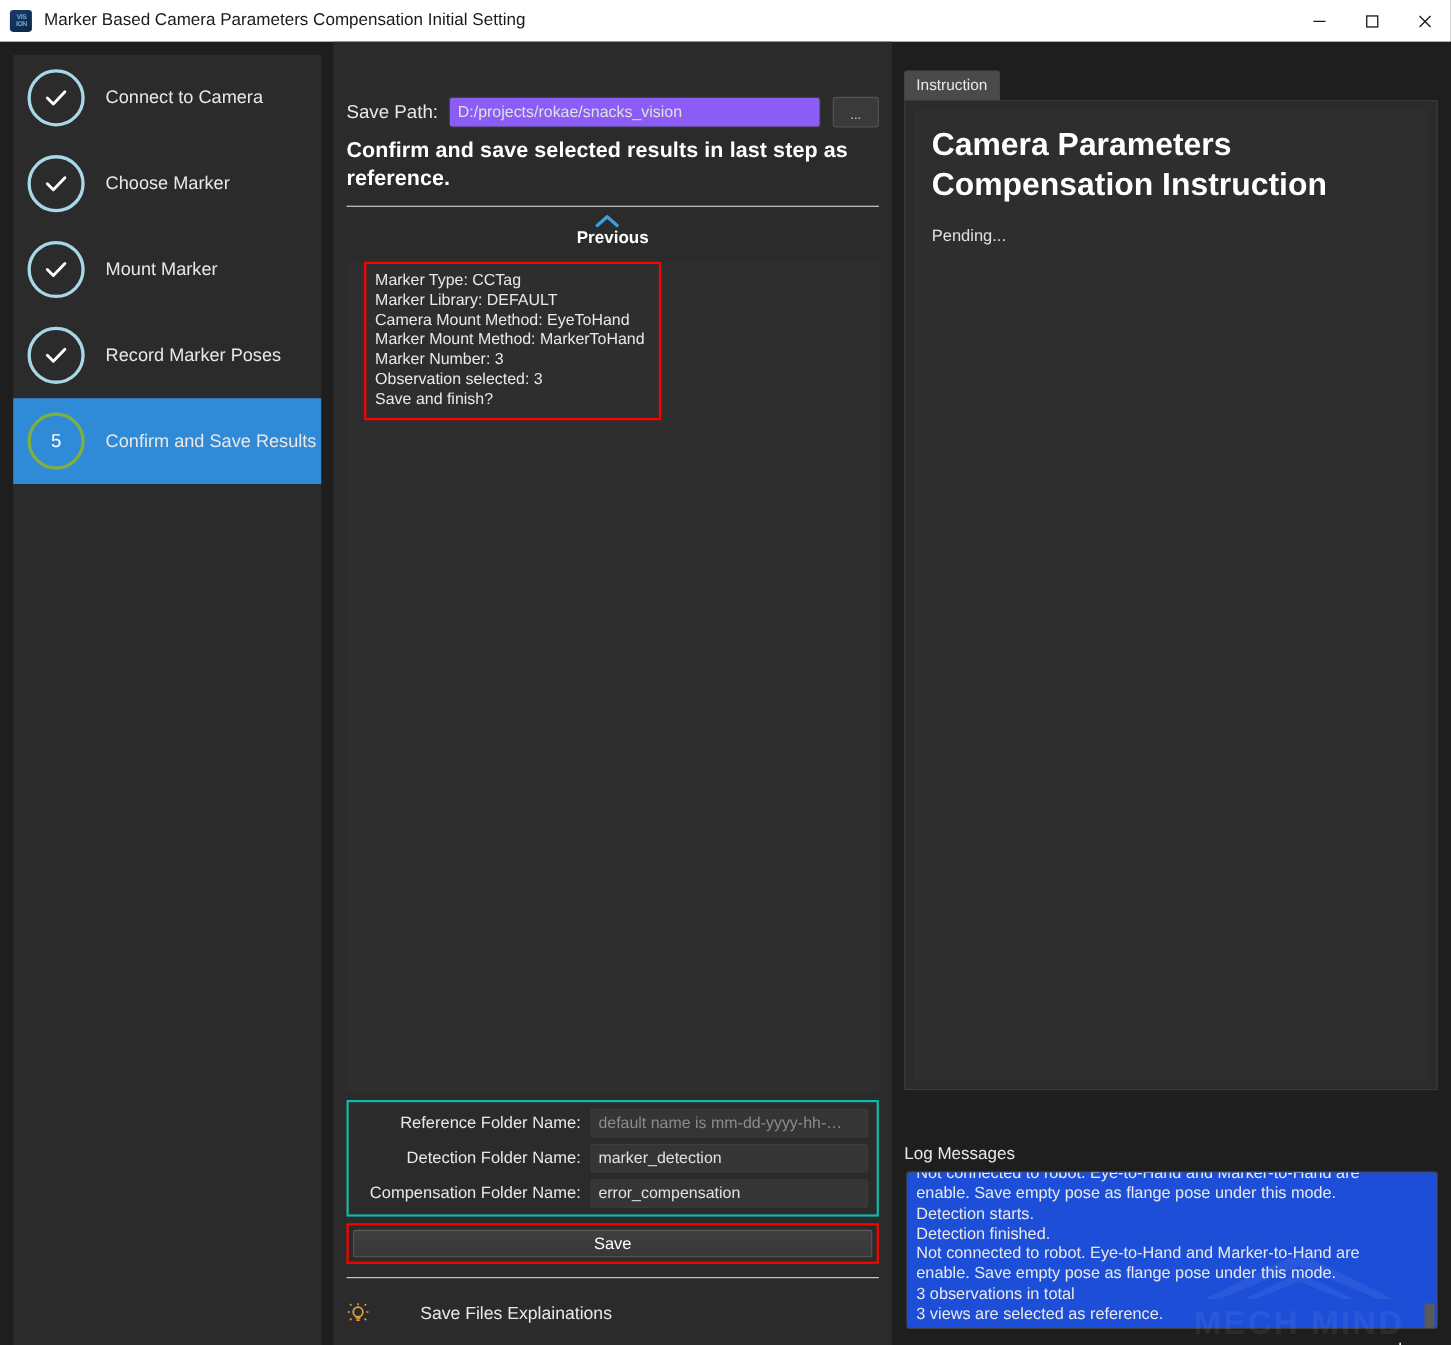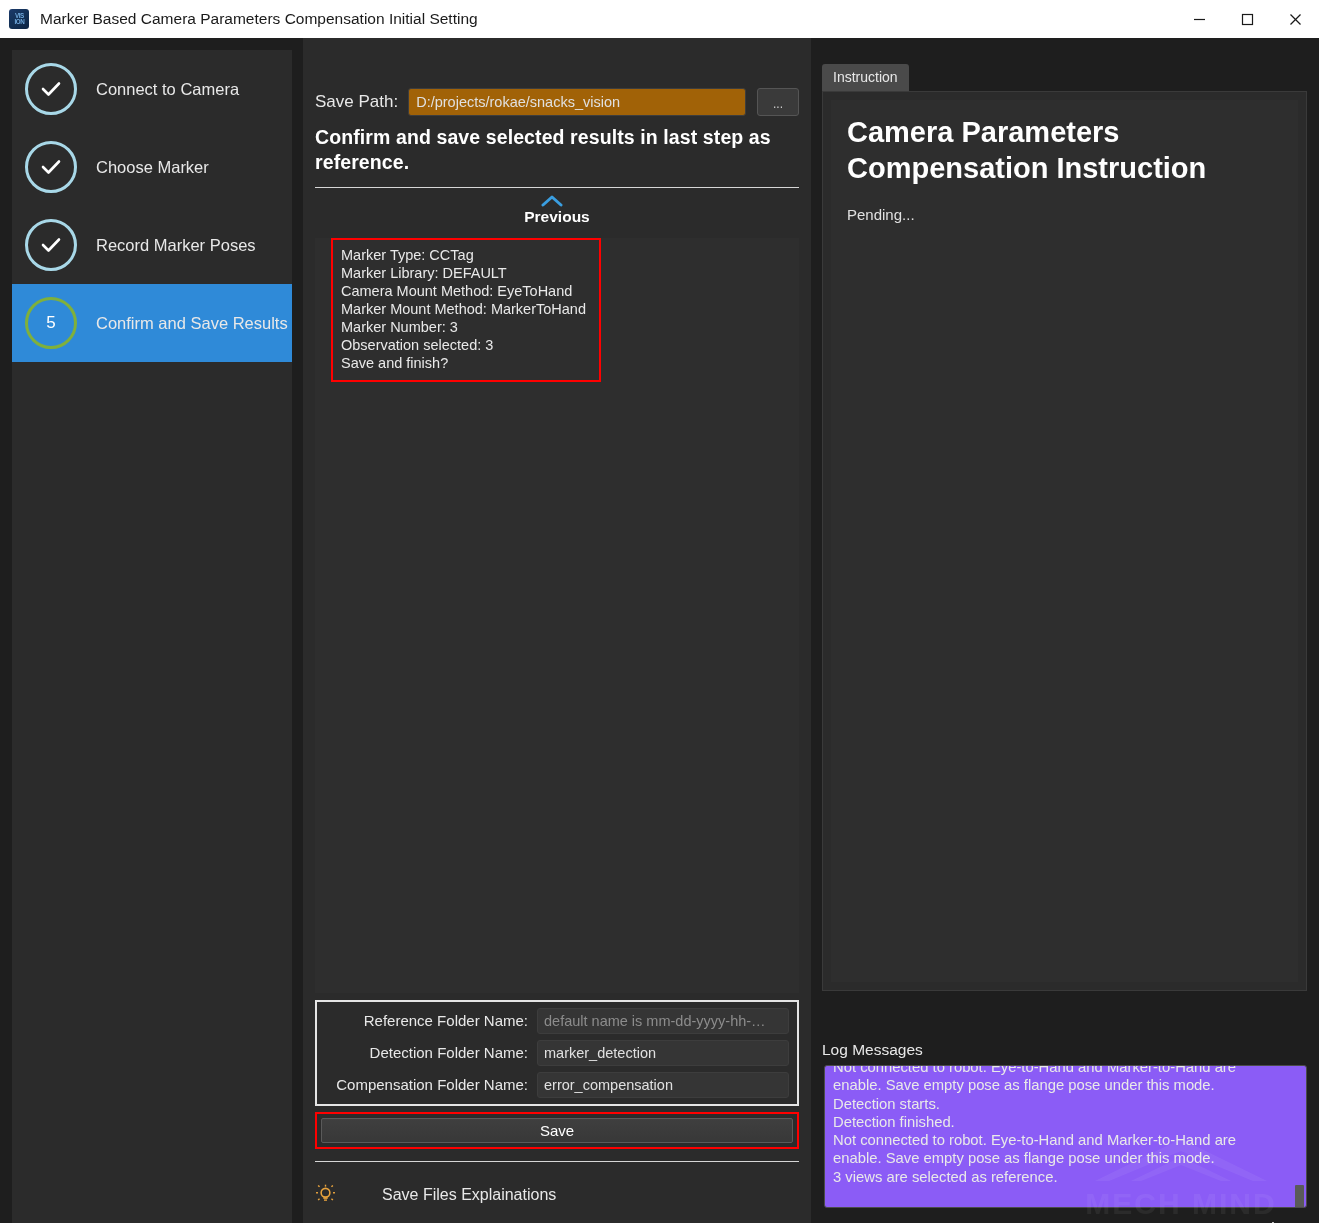--- a/index.html
+++ b/index.html
@@ -71,21 +71,21 @@
     position: absolute; left: 303px; top: 0px; width: 508px; bottom: 0;
     background: #2b2b2b;
     padding: 0 12px;
   }
   .savepath-row {
     display: flex; align-items: center; height: 30px; margin-top: 49px;
   }
   .savepath-label { color: #e8e8e8; font-size: 17px; white-space: nowrap; }
   .savepath-input {
     flex: 1; height: 28px; margin-left: 10px;
-    background: #a16207; border: 1px solid #3d3d3d; border-radius: 3px;
+    background: #8b5cf6; border: 1px solid #3d3d3d; border-radius: 3px;
     color: #e0e0e0; font-size: 14.5px;
     display: flex; align-items: center; padding-left: 7px;
     font-family: "Liberation Sans", sans-serif;
   }
   .browse-btn {
     width: 42px; height: 28px; margin-left: 11px;
     background: #3a3a3a; border: 1px solid #555; border-radius: 3px;
     color: #cfcfcf; font-size: 12px;
     display: flex; align-items: flex-end; justify-content: center;
     padding-bottom: 4px;
@@ -113,21 +113,21 @@
     position: absolute; left: 16px; top: 0; width: 270px;
     border: 2px solid #ff0000;
     padding: 6px 8px 8px 8px;
   }
   #result-box div {
     color: #e9e9e9; font-size: 14.5px; line-height: 18px; white-space: nowrap;
   }
 
   #folder-group {
     margin-top: 7px;
-    border: 2px solid #e5e5e5;
+    border: 2px solid #14b8a6;
     padding: 5px 8px 6px 8px;
   }
   .folder-row { display: flex; align-items: center; height: 27px; margin-bottom: 5px; }
   .folder-row:last-child { margin-bottom: 0; }
   .folder-label {
     width: 212px; text-align: right; color: #e8e8e8; font-size: 15px;
     padding-right: 9px; white-space: nowrap;
   }
   .folder-input {
     flex: 1; height: 26px;
@@ -178,21 +178,21 @@
   #instr-title {
     color: #ffffff; font-size: 29px; font-weight: bold; line-height: 36px;
   }
   #instr-body { margin-top: 20px; color: #e0e0e0; font-size: 15px; }
 
   #log-label {
     position: absolute; left: 4px; top: 1003px; color: #e8e8e8; font-size: 15.5px;
   }
   #log-panel {
     position: absolute; left: 6px; top: 1027px; right: 12px; height: 143px;
-    background: #8b5cf6; border: 1px solid #4b4b4b; border-radius: 3px;
+    background: #1d4ed8; border: 1px solid #4b4b4b; border-radius: 3px;
     overflow: hidden;
   }
   #log-inner { padding: 2px 8px 0 8px; margin-top: -10px; }
   #log-inner div { color: #e9e9e9; font-size: 14.8px; line-height: 18.3px; }
   #log-scrollbar {
     position: absolute; right: 2px; top: 1px; width: 9px; bottom: 1px;
     background: transparent;
   }
   #log-thumb {
     position: absolute; left: 0; width: 9px; top: 118px; height: 30px;
@@ -259,20 +259,28 @@
 
     <div class="step">
       <div class="step-circle">
         <svg width="26" height="26" viewBox="0 0 26 26">
             <polyline points="5,13 10.5,18.5 21,7.5" fill="none" stroke="#ffffff" stroke-width="2.6" stroke-linecap="round" stroke-linejoin="round"></polyline>
           </svg>
       </div>
       <div class="step-label">Choose Marker</div>
     </div>
 
+    <div class="step">
+      <div class="step-circle">
+        <svg width="26" height="26" viewBox="0 0 26 26">
+            <polyline points="5,13 10.5,18.5 21,7.5" fill="none" stroke="#ffffff" stroke-width="2.6" stroke-linecap="round" stroke-linejoin="round"></polyline>
+          </svg>
+      </div>
+      <div class="step-label">Mount Marker</div>
+    </div>
 
     <div class="step">
       <div class="step-circle">
         <svg width="26" height="26" viewBox="0 0 26 26">
             <polyline points="5,13 10.5,18.5 21,7.5" fill="none" stroke="#ffffff" stroke-width="2.6" stroke-linecap="round" stroke-linejoin="round"></polyline>
           </svg>
       </div>
       <div class="step-label">Record Marker Poses</div>
     </div>
 
@@ -369,20 +377,21 @@
     <div id="log-label">Log Messages</div>
 
     <div id="log-panel">
       <div id="log-inner">
         <div>Not connected to robot. Eye-to-Hand and Marker-to-Hand are</div>
         <div>enable. Save empty pose as flange pose under this mode.</div>
         <div>Detection starts.</div>
         <div>Detection finished.</div>
         <div>Not connected to robot. Eye-to-Hand and Marker-to-Hand are</div>
         <div>enable. Save empty pose as flange pose under this mode.</div>
+        <div>3 observations in total</div>
         <div>3 views are selected as reference.</div>
       </div>
       <div id="log-scrollbar">
         <div id="log-thumb"></div>
       </div>
     </div>
 
     <div id="clear-btn">clear</div>
 
   </div>

